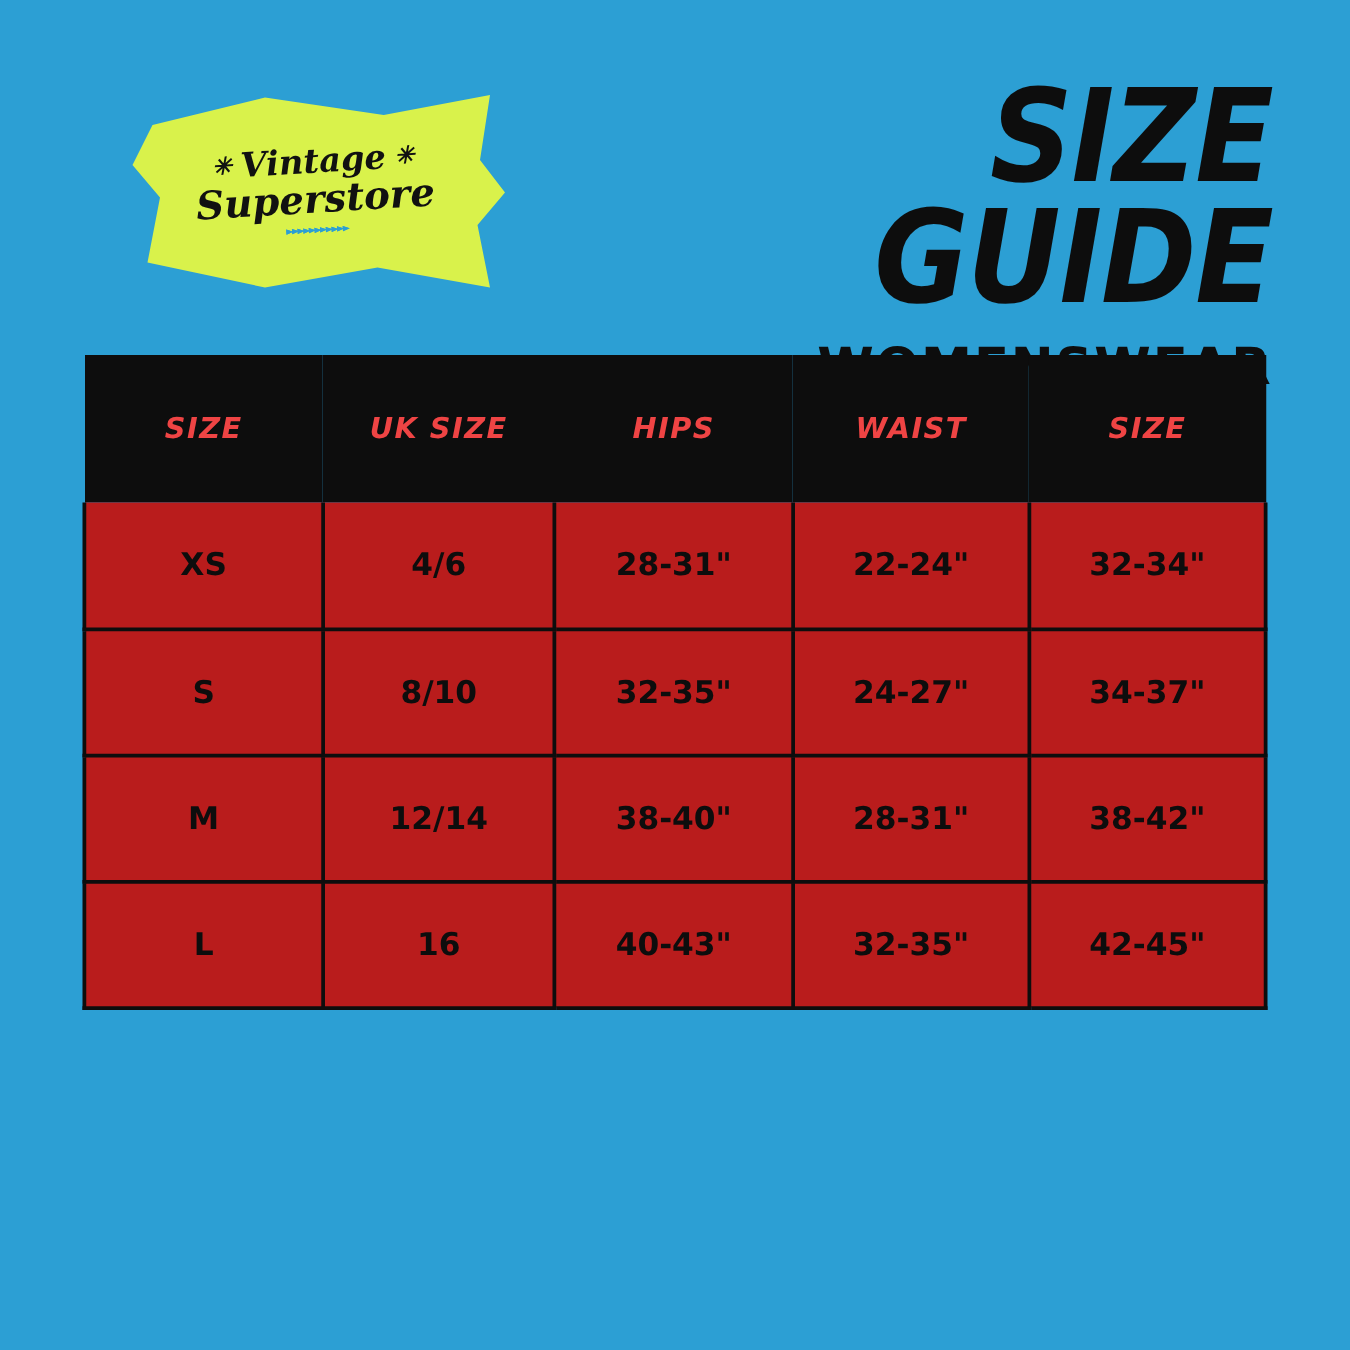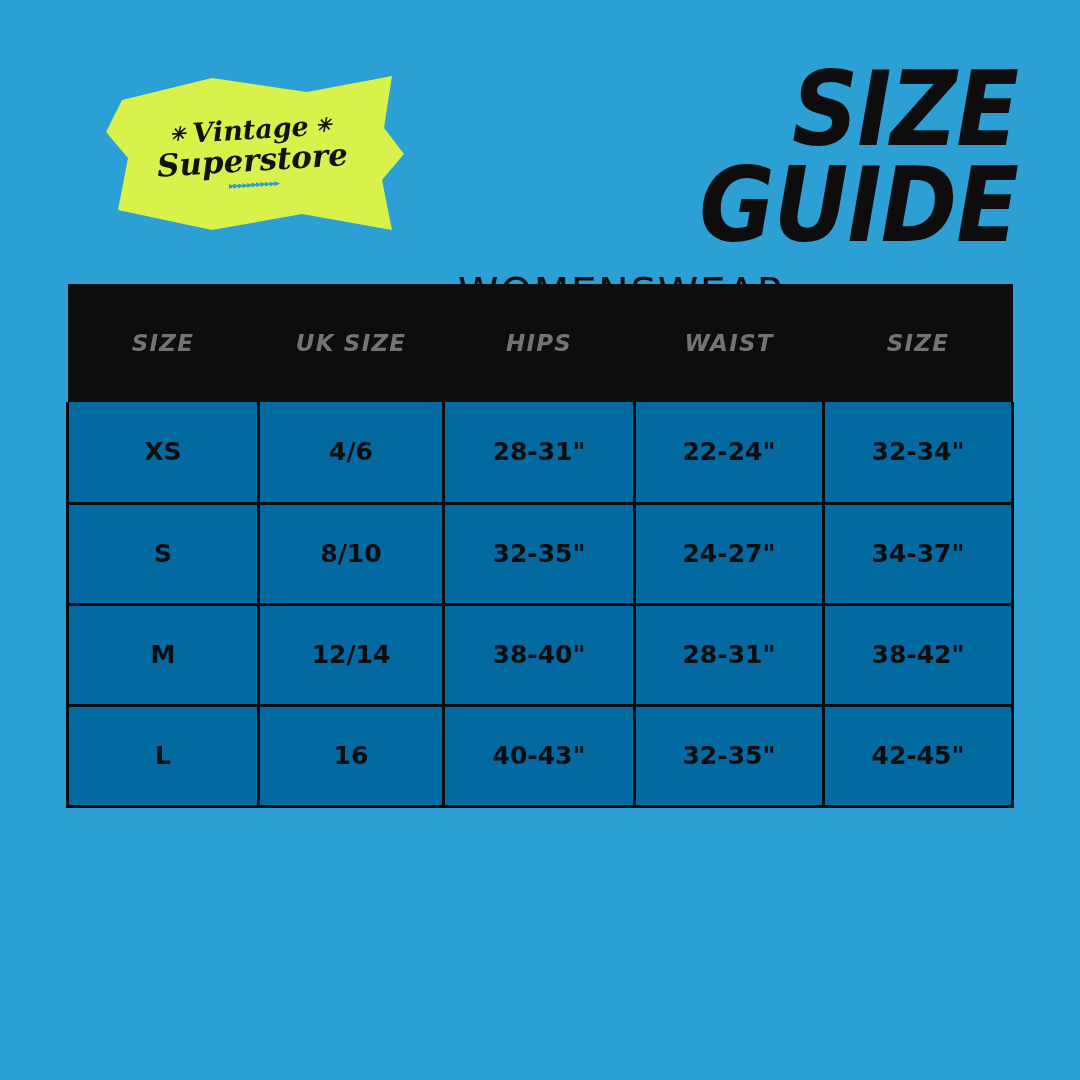--- a/index.html
+++ b/index.html
@@ -87,65 +87,65 @@
     line-height: 0.94;
     color: #0d0d0d;
     letter-spacing: -1px;
     margin: 0;
     text-align: right;
     transform: scaleY(1.12);
     transform-origin: right top;
   }
   #subtitle {
     font-family: "DejaVu Sans", sans-serif;
-    font-weight: normal;
+    font-weight: bold;
     font-size: 41px;
     color: #0d0d0d;
     letter-spacing: 1.5px;
     margin: 34px 0 0 0;
-    text-align: left;
+    text-align: right;
   }
 
   
   #size-table-wrap {
     position: absolute;
     left: 66px;
     top: 284px;
     width: 948px;
   }
   table.size-table {
     border-collapse: collapse;
     width: 100%;
     table-layout: fixed;
   }
   table.size-table thead tr {
     background: #0d0d0d;
   }
   table.size-table thead th {
     height: 118px;
-    color: #737373;
+    color: #ef4444;
     font-family: "DejaVu Sans", sans-serif;
     font-weight: bold;
     font-style: italic;
     font-size: 23px;
     letter-spacing: 1.2px;
     border: none;
     text-align: center;
     vertical-align: middle;
   }
   table.size-table tbody td {
     height: 101px;
     border: 3px solid #0d0d0d;
     text-align: center;
     vertical-align: middle;
     font-family: "DejaVu Sans", sans-serif;
     font-weight: bold;
     font-size: 25px;
     color: #0d0d0d;
-    background: #0369a1;
+    background: #b91c1c;
   }
   table.size-table tbody tr:first-child td { border-top: none; }
   table.size-table tbody td:first-child { border-left: 3px solid #0d0d0d; }
   table.size-table tbody td:last-child { border-right: 3px solid #0d0d0d; }
   .col-1 { width: 20.2%; }
   .col-2 { width: 19.6%; margin-top: 28px; }
   .col-3 { width: 20.2%; }
   .col-4 { width: 20.0%; }
   .col-5 { width: 20.0%; }
 </style>

